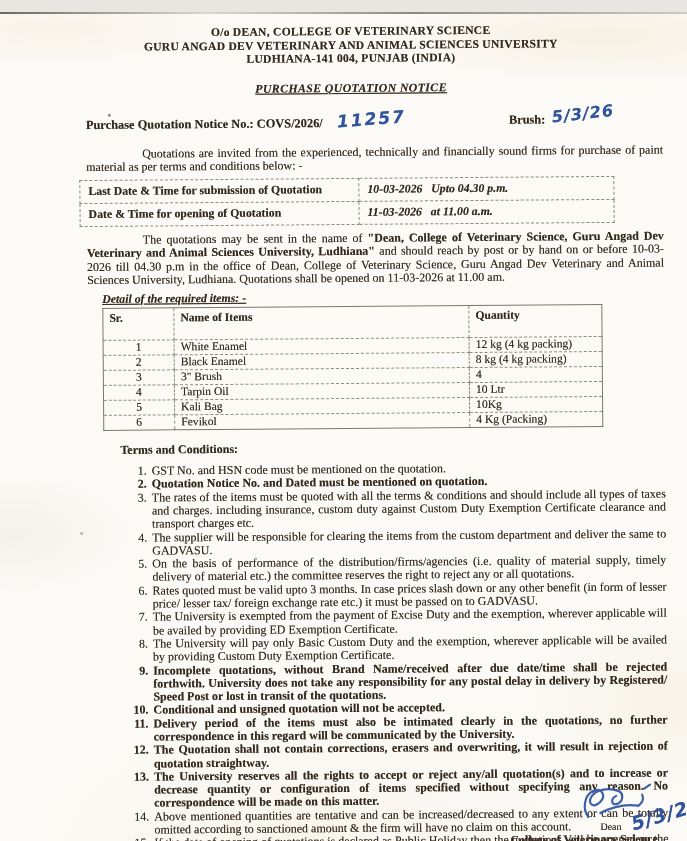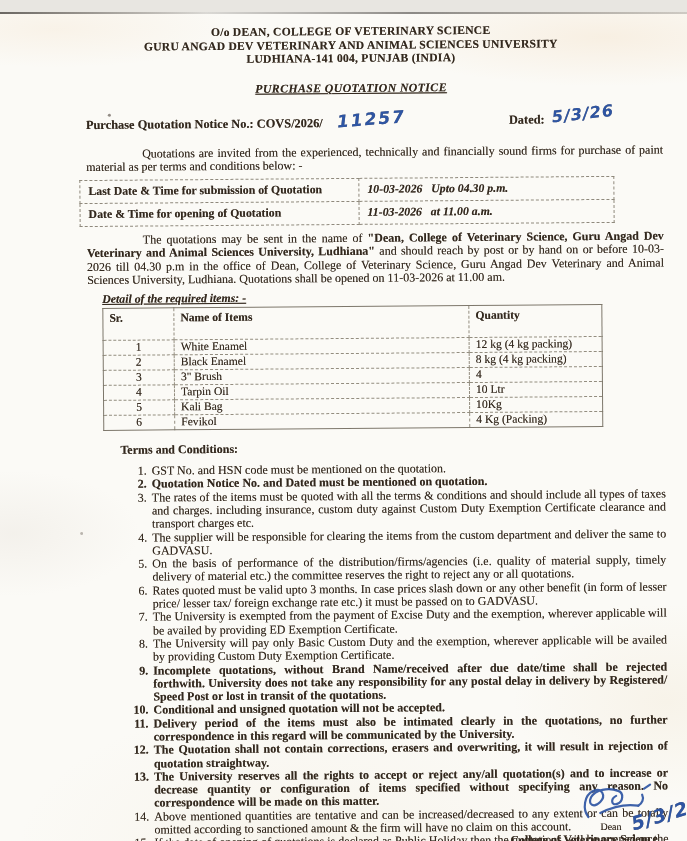--- a/index.html
+++ b/index.html
@@ -69,21 +69,21 @@
       <div class="h1">LUDHIANA-141 004, PUNJAB (INDIA)</div>
     </div>
 
     <div class="doc-title">
       <span>PURCHASE QUOTATION NOTICE</span>
     </div>
 
     <div class="notice-row">
       <span class="notice-label">Purchase Quotation Notice No.: COVS/2026/</span>
       <span class="hand hw-no">11257</span>
-      <span class="dated-label">Dated:</span>
+      <span class="dated-label">Brush:</span>
       <span class="hand hw-date">5/3/26</span>
     </div>
 
     <p class="para p1">Quotations are invited from the experienced, technically and financially sound firms for purchase of paint material as per terms and conditions below: -</p>
 
     <table class="schedule">
       <tbody>
         <tr>
           <td class="s-label">Last Date &amp; Time for submission of Quotation</td>
           <td class="s-value">10-03-2026   Upto 04.30 p.m.</td>

